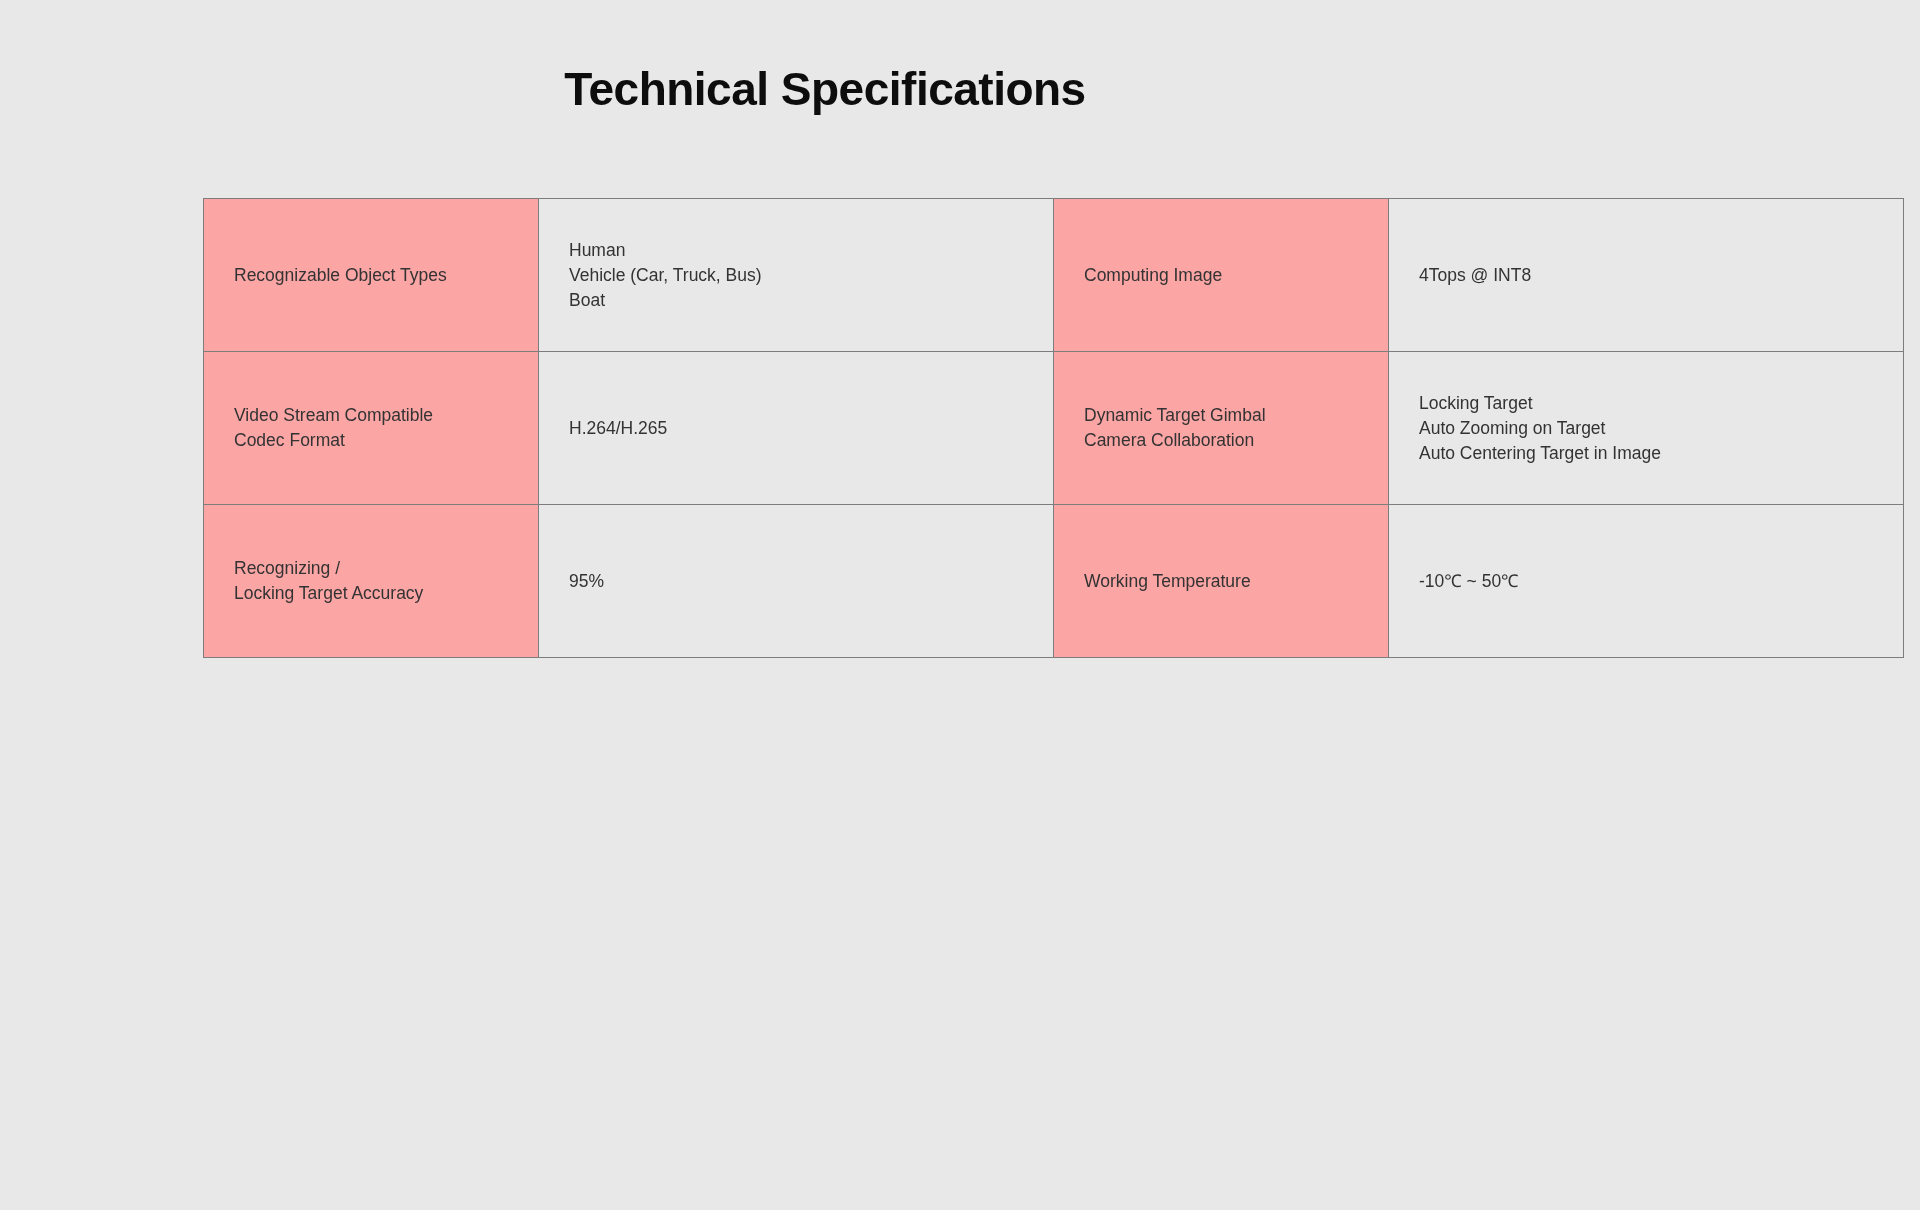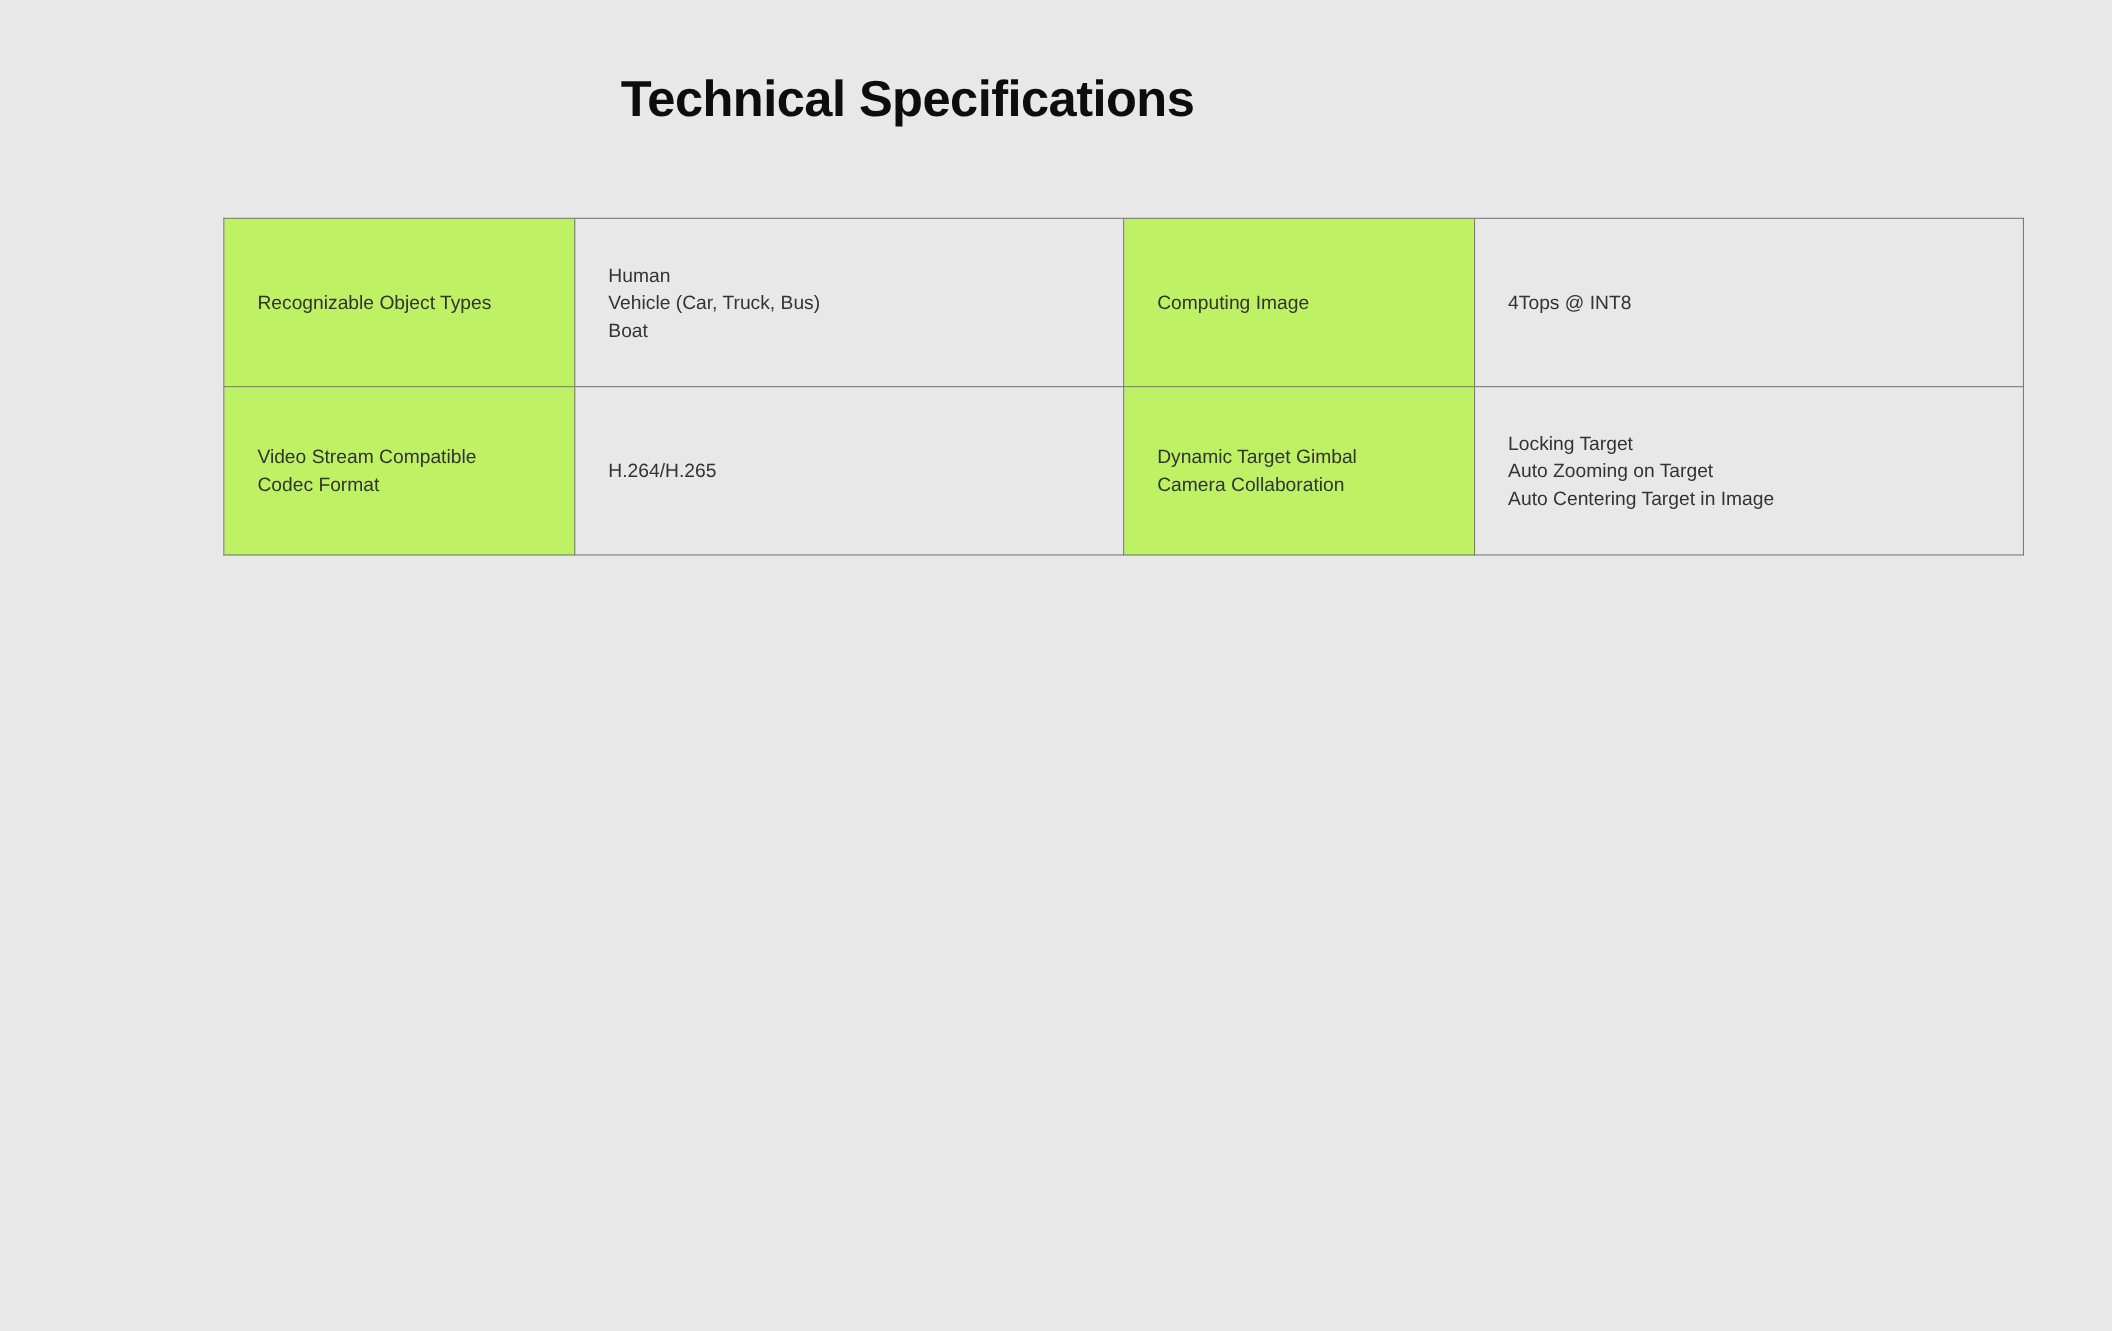--- a/index.html
+++ b/index.html
@@ -40,33 +40,33 @@
     top: 198px;
     width: 1512px;
     border-collapse: collapse;
     border: 1px solid #1a1a1a;
     table-layout: fixed;
   }
 
   .spec-table td {
     border: 1px solid #7d7d7d;
     vertical-align: middle;
-    padding: 0 0 0 30px;
+    padding: 0 16px 0 30px;
     font-size: 17.5px;
     line-height: 25px;
     color: #333333;
     font-weight: normal;
   }
 
   .spec-table tr {
     height: 153px;
   }
 
   .label-cell {
-    background: #bef264;
+    background: #fca5a5;
     width: 288px;
   }
 
   .value-cell {
     background: #e8e8e8;
     width: 468px;
   }
 
   .cell-lines {
     white-space: pre-line;
@@ -116,17 +116,32 @@
           <span class="cell-lines">Dynamic Target Gimbal
 Camera Collaboration</span>
         </td>
         <td class="value-cell">
           <span class="cell-lines">Locking Target
 Auto Zooming on Target
 Auto Centering Target in Image</span>
         </td>
       </tr>
 
+      <tr class="row-4">
+        <td class="label-cell">
+          <span class="cell-lines">Recognizing /
+Locking Target Accuracy</span>
+        </td>
+        <td class="value-cell">
+          <span class="cell-lines">95%</span>
+        </td>
+        <td class="label-cell">
+          <span class="cell-lines">Working Temperature</span>
+        </td>
+        <td class="value-cell">
+          <span class="cell-lines">-10℃ ~ 50℃</span>
+        </td>
+      </tr>
 
     </tbody>
   </table>
 
 </div>
 
 </body></html>

